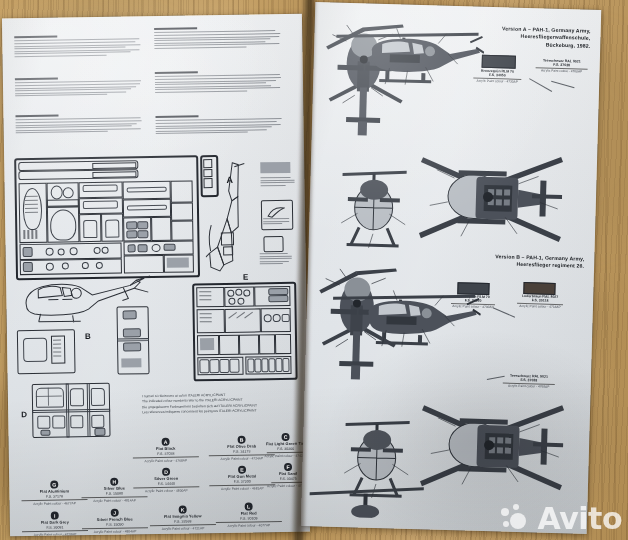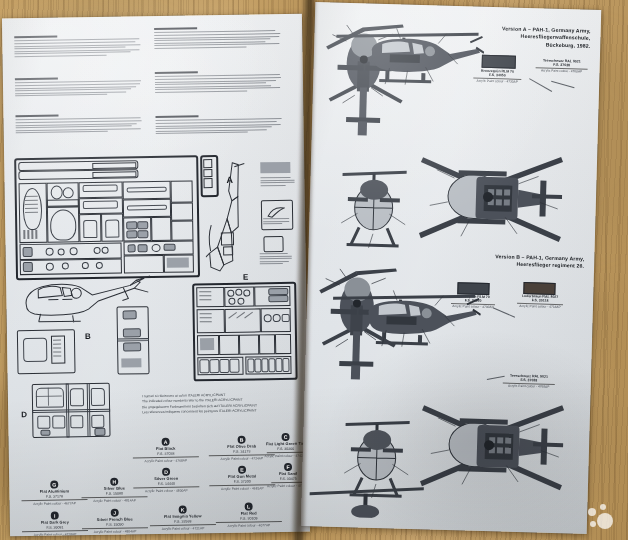--- a/index.html
+++ b/index.html
@@ -797,15 +797,16 @@
   <div class="glare" style="left:300px;top:300px;width:360px;height:280px;
         background:radial-gradient(60% 55% at 50% 50%, rgba(0,0,0,.10), rgba(0,0,0,0) 72%);"></div>
 
   <div id="avito">
     <div class="mark">
       <span style="left:9px;top:9px;width:16px;height:16px;"></span>
       <span style="left:0px;top:4px;width:8px;height:8px;"></span>
       <span style="left:2px;top:17px;width:6px;height:6px;"></span>
       <span style="left:12px;top:0px;width:6px;height:6px;"></span>
     </div>
+    <div class="wt">Avito</div>
   </div>
 
 </div>
 
 </body></html>

